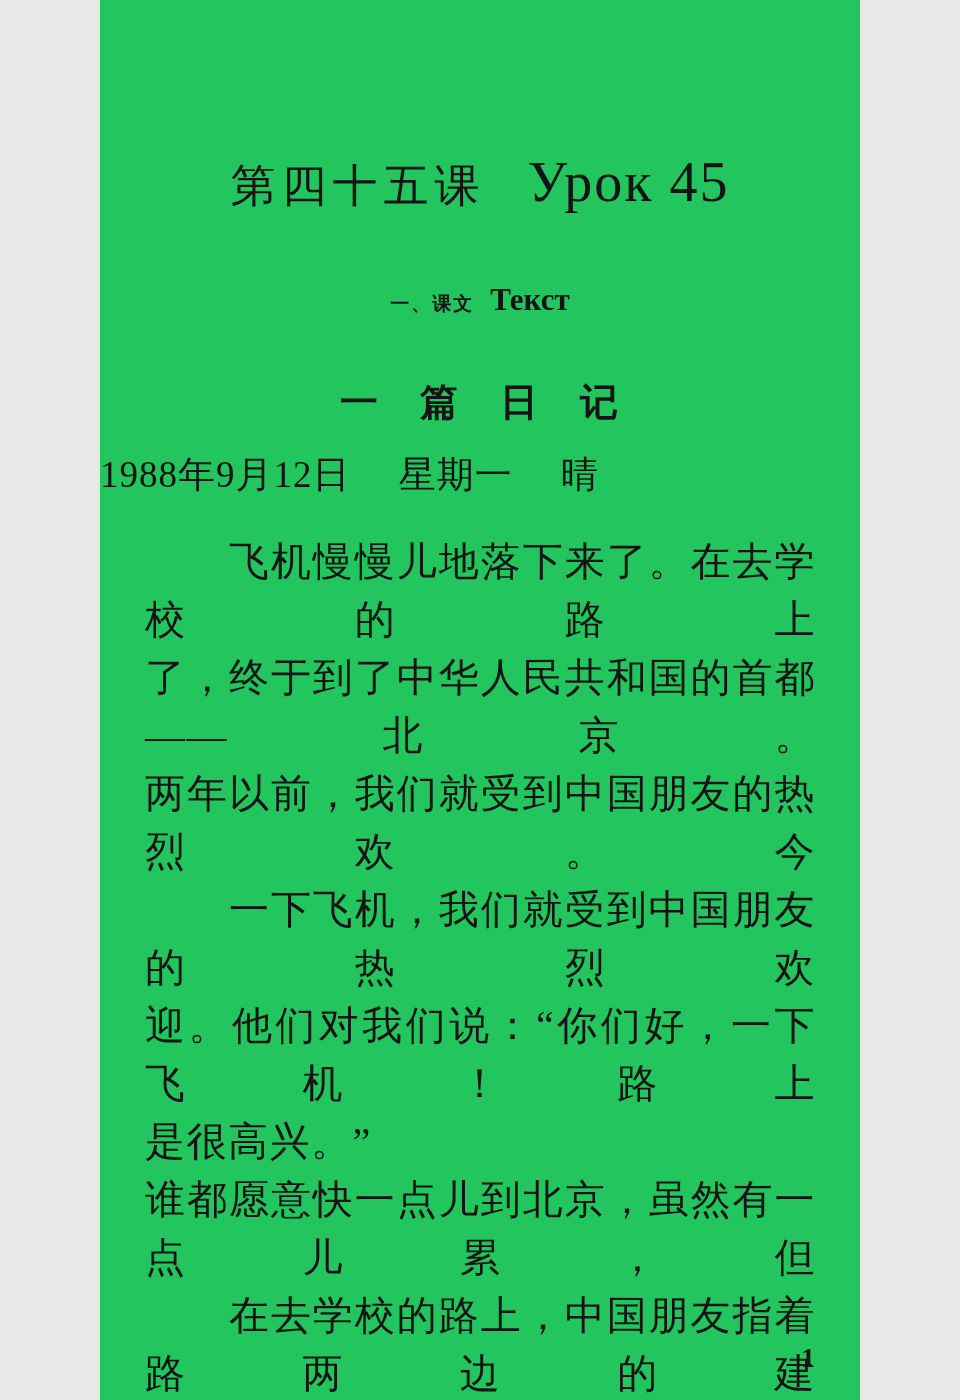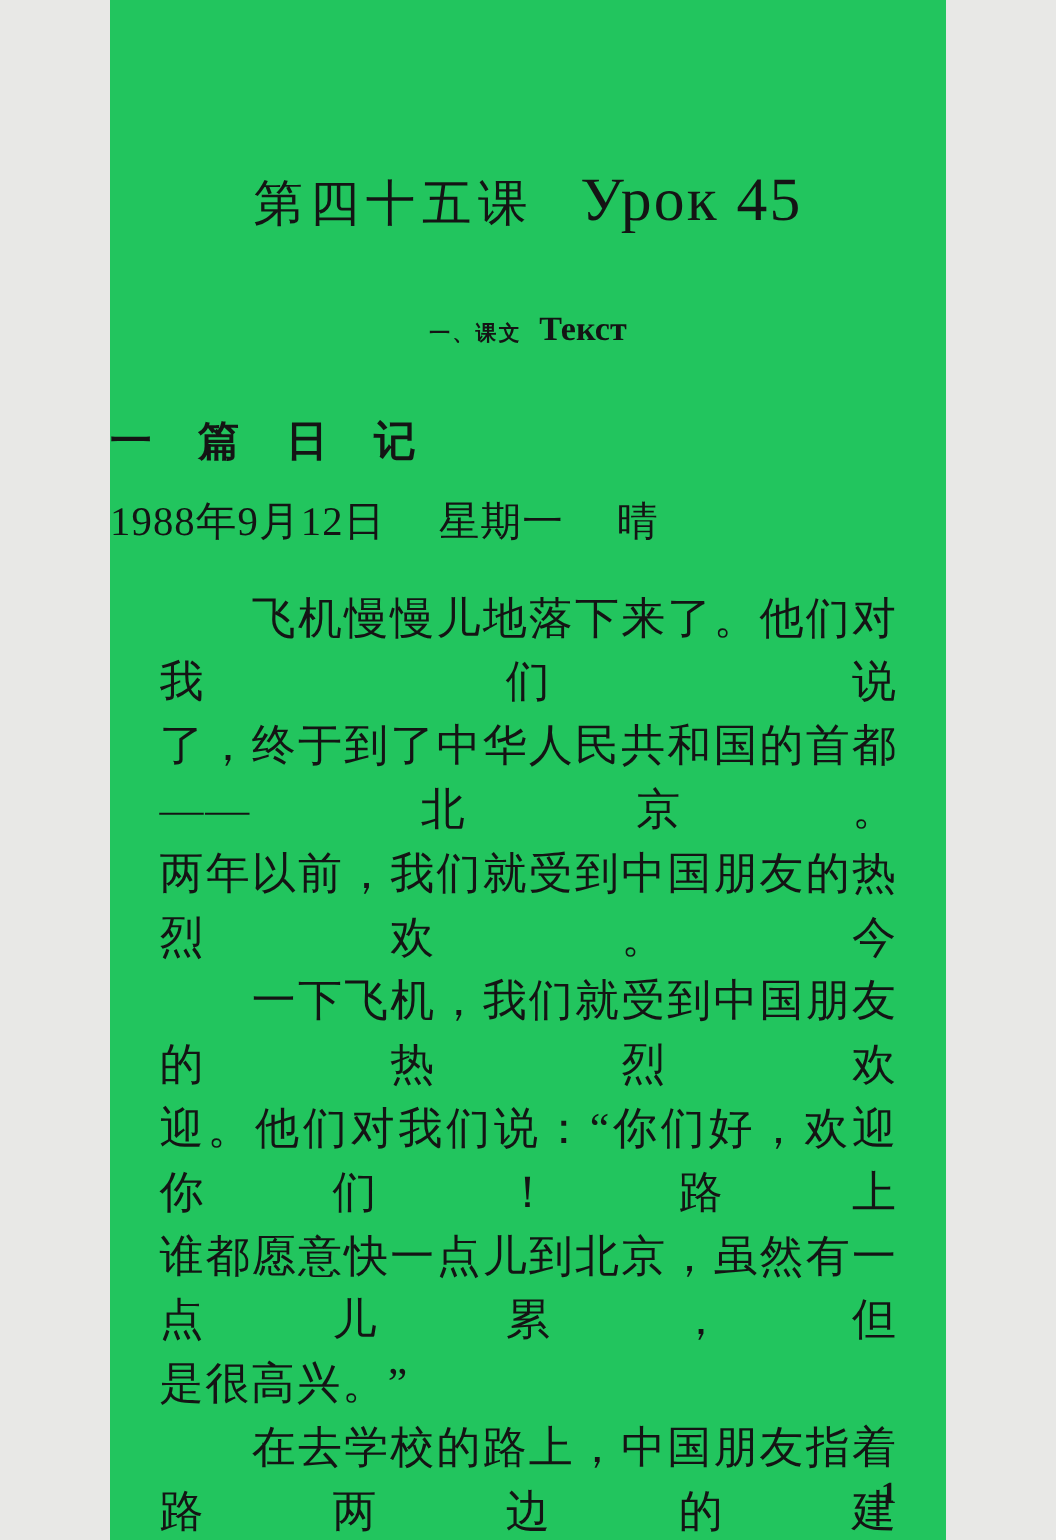--- a/index.html
+++ b/index.html
@@ -48,21 +48,21 @@
     font-family: "Liberation Sans", "DejaVu Sans", sans-serif;
   }
   .section-heading .s-ru {
     font-size: 31px;
     font-weight: bold;
     margin-left: 10px;
     font-family: "Liberation Serif", "DejaVu Serif", serif;
   }
   .essay-title {
     margin: 58px 0 0 0;
-    text-align: left;
+    text-align: center;
     font-size: 38px;
     line-height: 44px;
     font-weight: bold;
     letter-spacing: 2px;
   }
   .dateline {
     margin: 26px 0 0 0;
     font-size: 37px;
     line-height: 50px;
     letter-spacing: 1px;
@@ -107,26 +107,26 @@
   <h2 class="section-heading">
     <span class="s-cn">一、课文</span>
     <span class="s-ru">Текст</span>
   </h2>
 
   <h3 class="essay-title">一　篇　日　记</h3>
 
   <div class="dateline">1988年9月12日　 星期一　 晴</div>
 
   <main class="body-text">
-    <p class="line fill">　　飞机慢慢儿地落下来了。他们对我们说</p>
+    <p class="line fill">　　飞机慢慢儿地落下来了。在去学校的路上</p>
     <p class="line fill">了，终于到了中华人民共和国的首都——北京。</p>
     <p class="line fill">两年以前，我们就受到中国朋友的热烈欢。今</p>
     <p class="line fill">　　一下飞机，我们就受到中国朋友的热烈欢</p>
-    <p class="line fill">迎。他们对我们说：“你们好，欢迎你们！路上</p>
+    <p class="line fill">迎。他们对我们说：“你们好，一下飞机！路上</p>
+    <p class="line">是很高兴。”</p>
     <p class="line fill">谁都愿意快一点儿到北京，虽然有一点儿累，但</p>
-    <p class="line">是很高兴。”</p>
     <p class="line fill">　　在去学校的路上，中国朋友指着路两边的建</p>
 
   </main>
 
   <div class="page-number">1</div>
 
 </div>
 
 </body></html>

